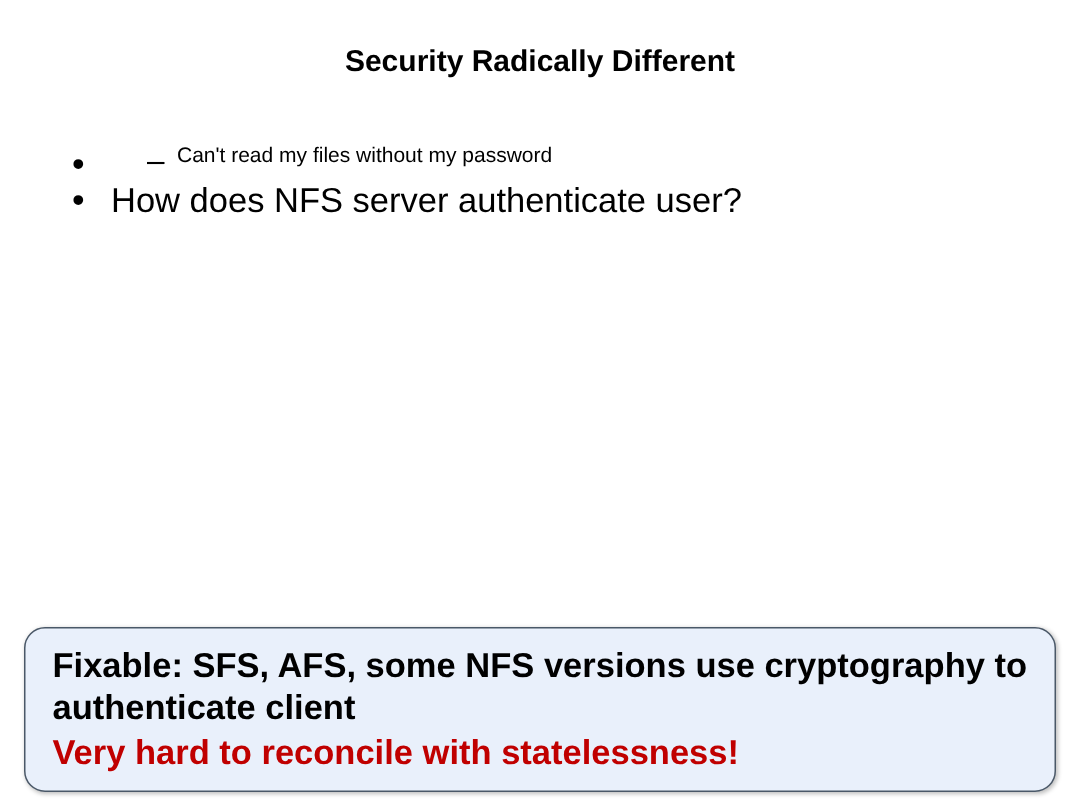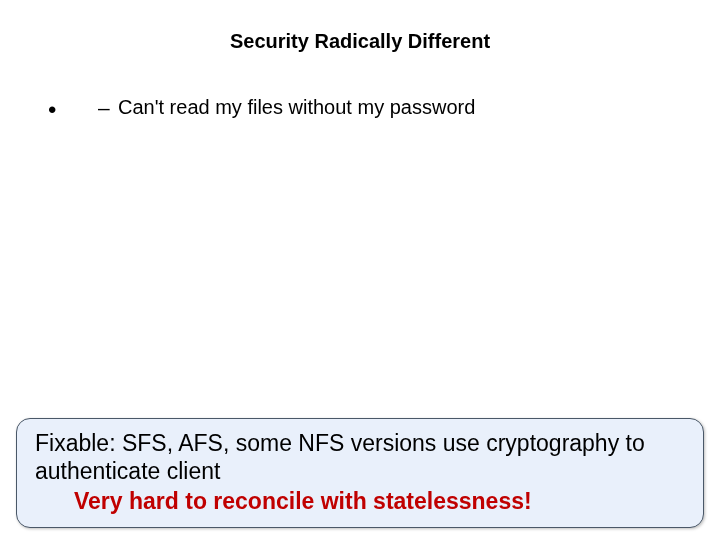--- a/index.html
+++ b/index.html
@@ -40,21 +40,21 @@
   }
   ul.sub {
     list-style: none;
     padding-left: 24px;
     margin-top: 6px;
     margin-bottom: 6px;
   }
   ul.sub > li {
     position: relative;
     padding-left: 20px;
-    font-size: 20px;
+    font-size: 14px;
     color: #000;
     line-height: 1.25;
   }
   ul.sub > li::before {
     content: "–";
     position: absolute;
     left: 0;
     top: 0;
     color: #000;
     font-size: 21px;
@@ -65,44 +65,46 @@
     right: 16px;
     bottom: 12px;
     background: #e9f0fb;
     border: 1px solid #4a5868;
     border-radius: 14px;
     padding: 10px 18px 12px 18px;
     box-shadow: 1px 1px 3px rgba(0,0,0,0.25);
   }
   .callout .line1 {
     font-size: 23px;
-    font-weight: normal;
+    font-weight: bold;
     color: #000;
     line-height: 1.22;
   }
   .callout .line2 {
     font-size: 23px;
     font-weight: bold;
     color: #c00000;
     line-height: 1.22;
     margin-top: 2px;
-    margin-left: 39px;
   }
 </style>
 </head>
 <body>
 
 <h1 class="title">Security Radically Different</h1>
 
 <ul class="main">
   <li>
     <ul class="sub">
       <li>
         <span>Can't read my files without my password</span>
       </li>
     </ul>
   </li>
+  <li>
+    <span>How does NFS server authenticate user?</span>
+  </li>
 </ul>
 
 <div class="callout">
   <div class="line1">Fixable: SFS, AFS, some NFS versions use cryptography to authenticate client</div>
   <div class="line2">Very hard to reconcile with statelessness!</div>
 </div>
 
 </body></html>

